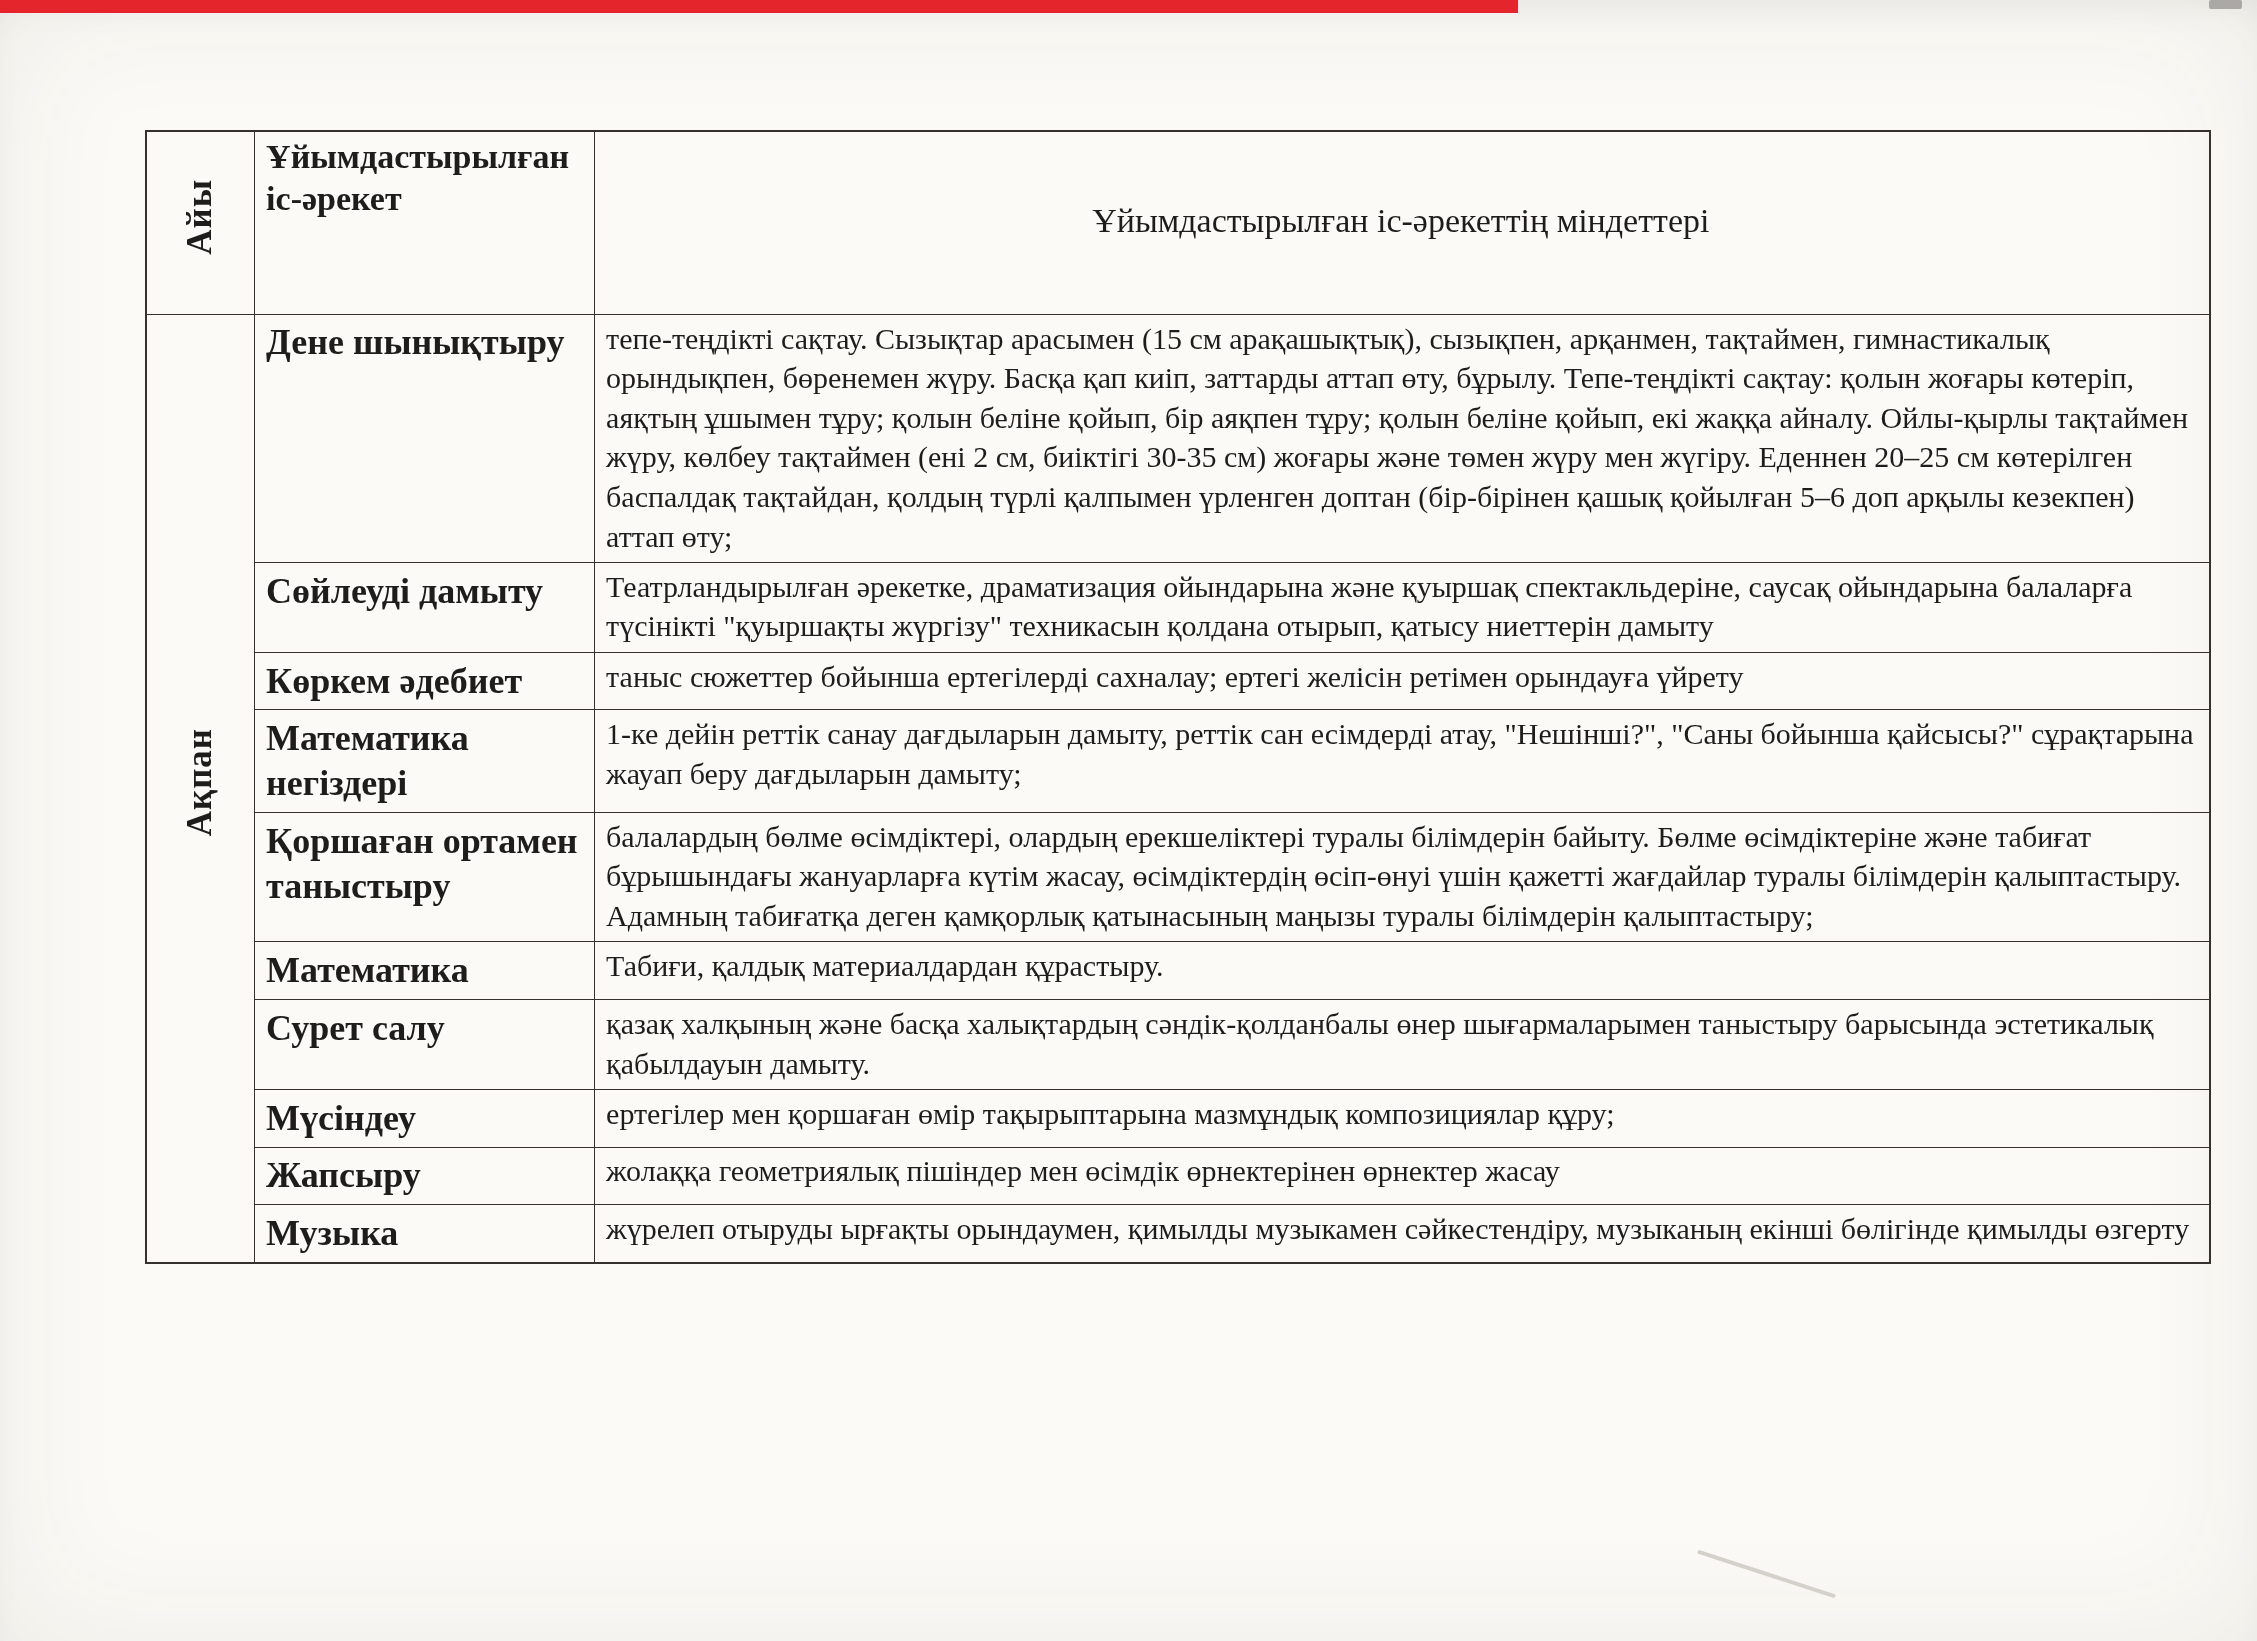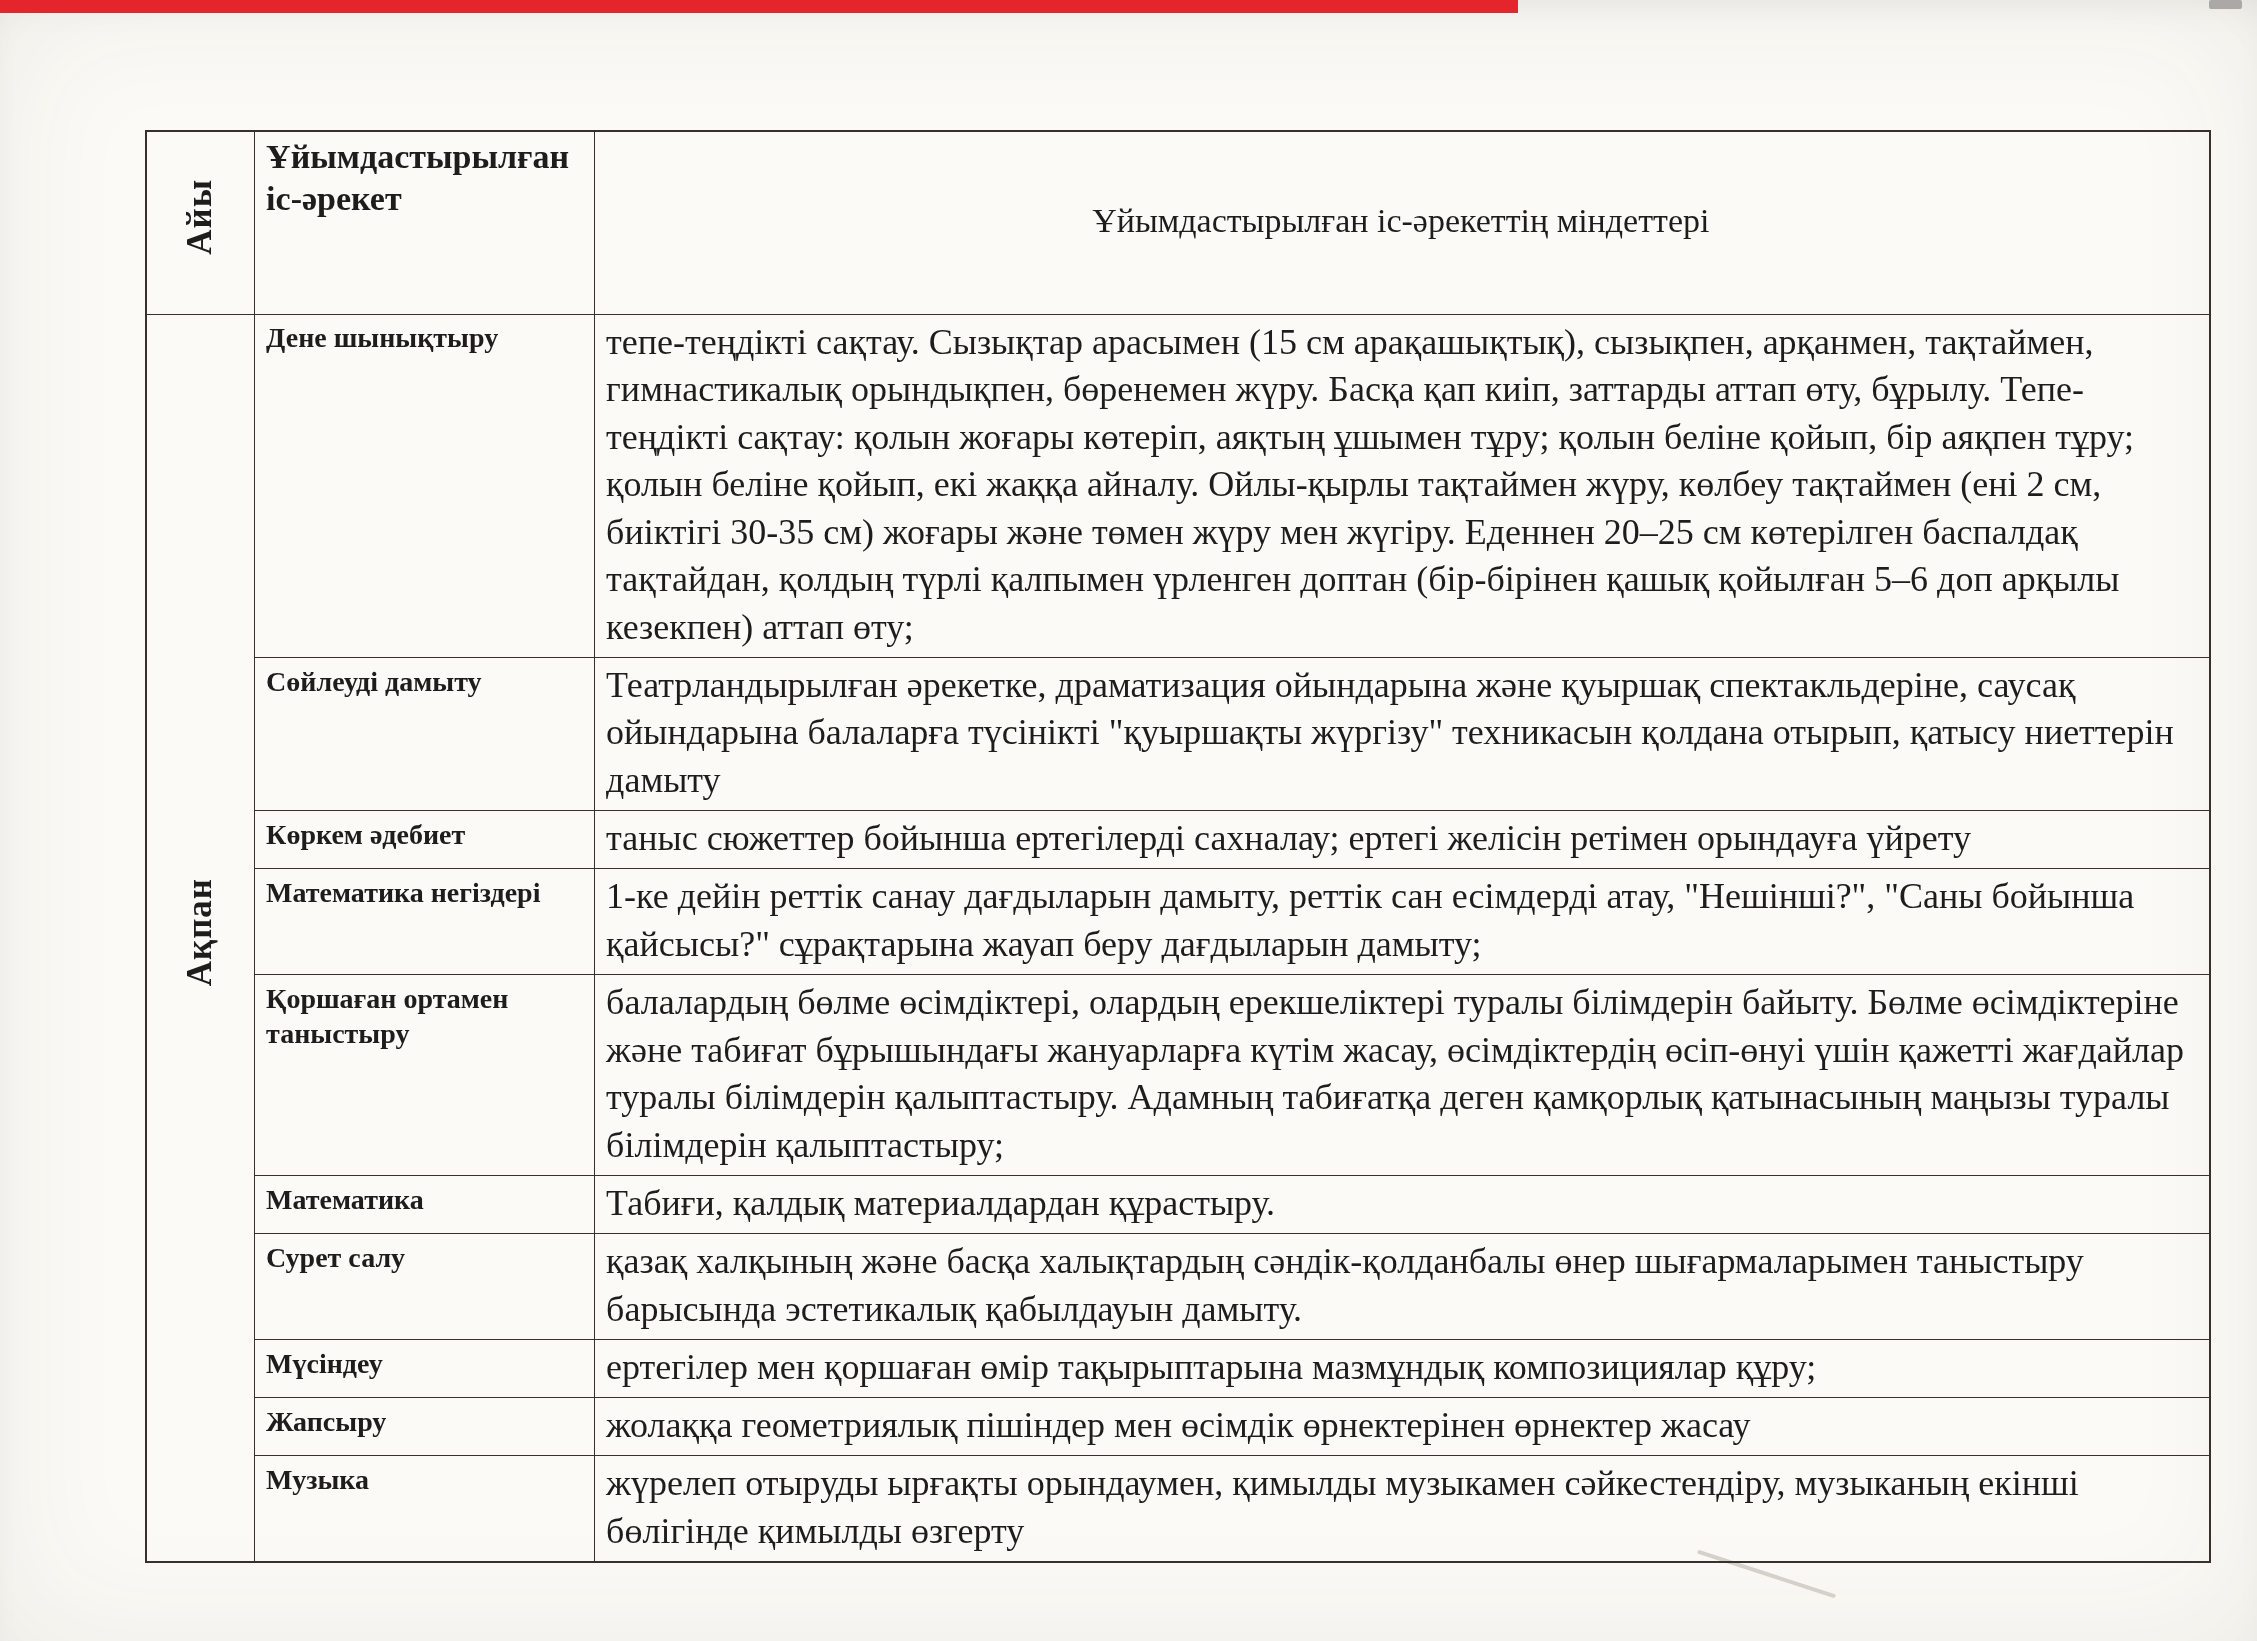--- a/index.html
+++ b/index.html
@@ -96,26 +96,26 @@
     line-height: 1.25;
   }
   th.tasks-col-header {
     font-weight: normal;
     font-size: 34px;
     text-align: center;
     vertical-align: middle;
   }
   td.activity-cell {
     font-weight: bold;
-    font-size: 28px;
+    font-size: 36px;
     line-height: 1.25;
     padding-top: 5.8px;
   }
   td.task-cell {
-    font-size: 36px;
+    font-size: 30px;
   }
 </style>
 </head>
 <body>
 
 <div class="page">
 
   <div class="red-strip" style="background:#e5252c;"></div>
   <div class="smudge-top-right"></div>
   <div class="crease-mark"></div>

